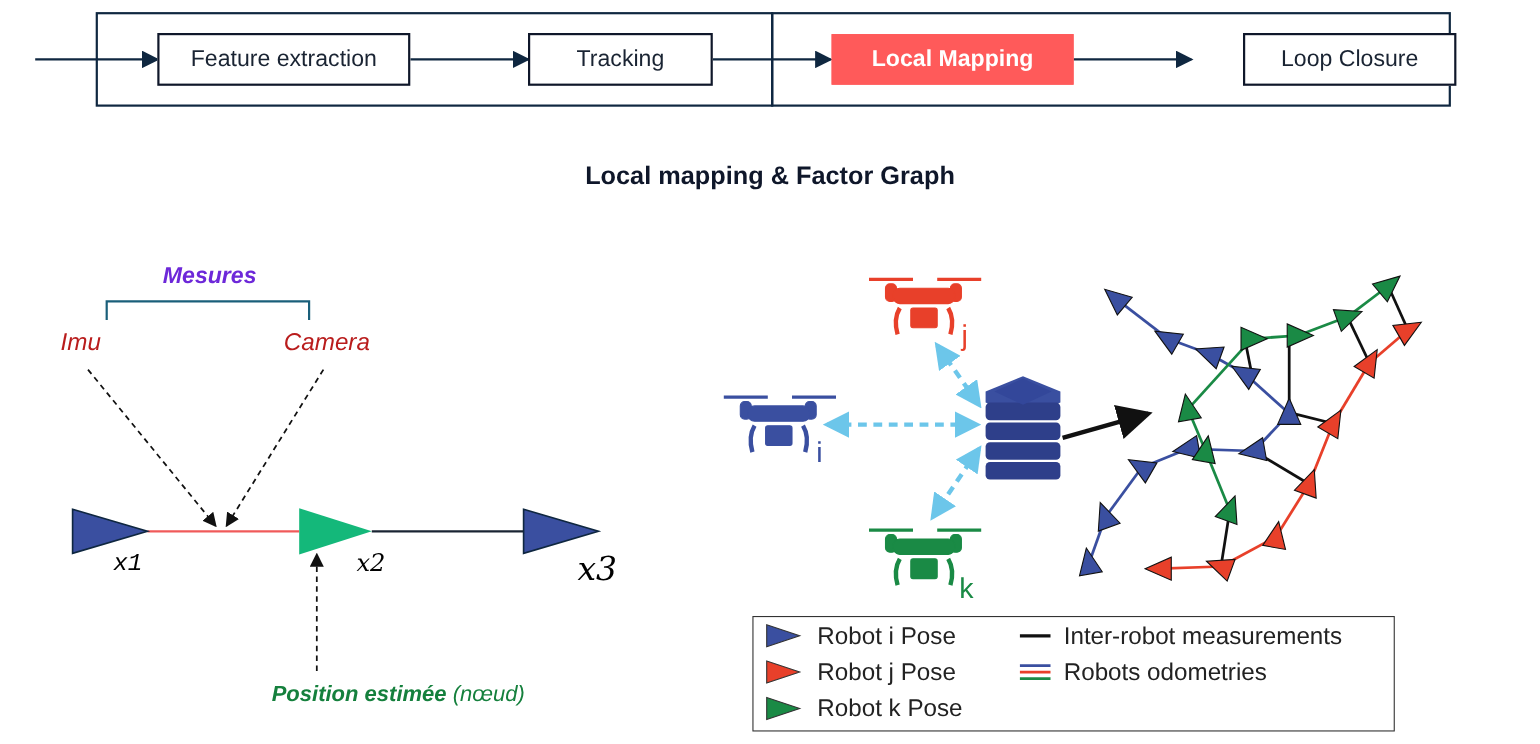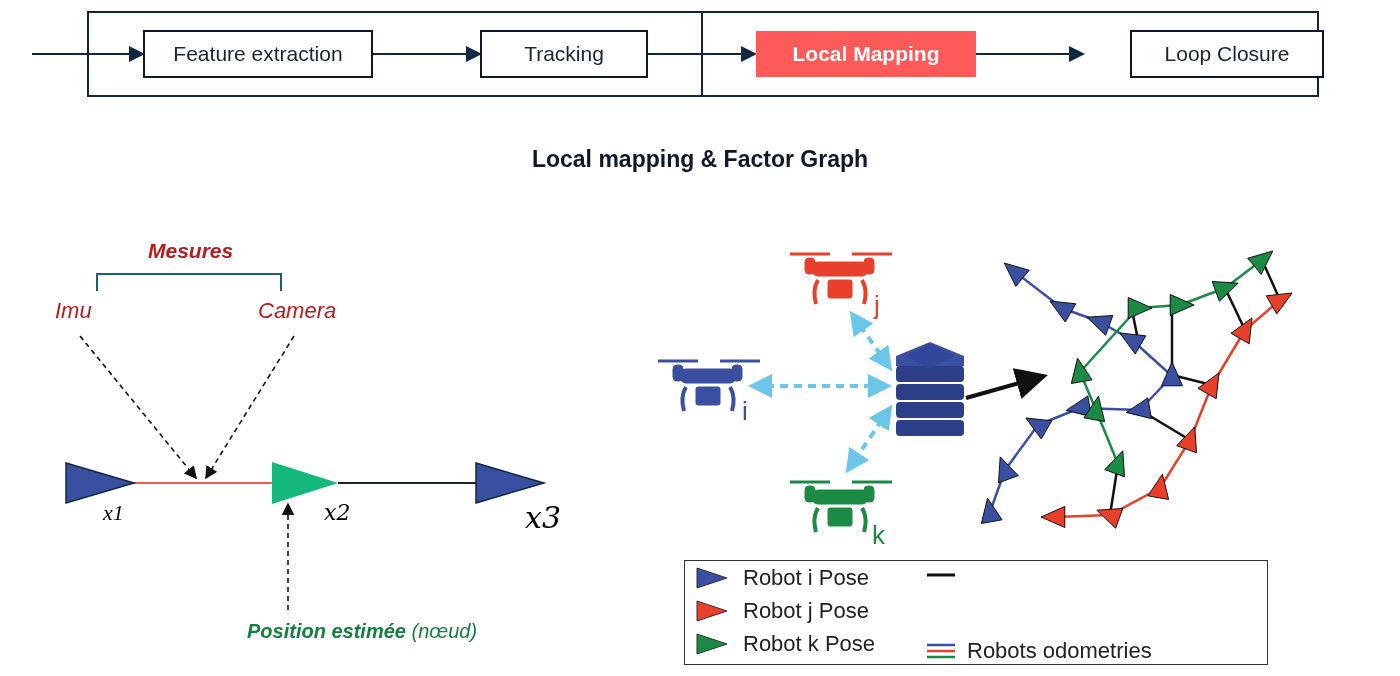--- a/index.html
+++ b/index.html
@@ -40,35 +40,35 @@
   <line x1="976" y1="54" x2="1083" y2="54" stroke="#0f2740" stroke-width="2" marker-end="url(#ah)"></line>
 </svg>
 
 <div class="pipe-box" style="left:143px;top:30px;width:230px;height:48px;">Feature extraction</div>
 <div class="pipe-box" style="left:480px;top:30px;width:168px;height:48px;">Tracking</div>
 <div class="pipe-box active" style="left:756px;top:31px;width:220px;height:46px;">Local Mapping</div>
 <div class="pipe-box" style="left:1083px;top:30px;width:194px;height:48px;margin-left:47px;">Loop Closure</div>
 
 <div class="title">Local mapping &amp; Factor Graph</div>
 
-<div class="abs" style="left:148px;top:239px;font-size:21px;font-weight:bold;font-style:italic;color:#b91c1c;">Mesures</div>
+<div class="abs" style="left:148px;top:239px;font-size:21px;font-weight:bold;font-style:italic;color:#6d28d9;">Mesures</div>
 <svg width="1400" height="676">
   <path d="M97,291 L97,274 L281,274 L281,291" fill="none" stroke="#1a5f7a" stroke-width="2"></path>
   <line x1="80" y1="336" x2="196" y2="478" stroke="#111" stroke-width="1.6" stroke-dasharray="5,4" marker-end="url(#ahk)"></line>
   <line x1="294" y1="336" x2="206" y2="478" stroke="#111" stroke-width="1.6" stroke-dasharray="5,4" marker-end="url(#ahk)"></line>
   <line x1="134" y1="483" x2="272" y2="483" stroke="#f05a5a" stroke-width="2"></line>
   <line x1="338" y1="483" x2="476" y2="483" stroke="#1a2433" stroke-width="2"></line>
   <polygon points="66,463 134,483 66,503" fill="#3a4fa0" stroke="#0f2740" stroke-width="1.5"></polygon>
   <polygon points="272,462 338,483 272,504" fill="#14b87a"></polygon>
   <polygon points="476,463 544,483 476,503" fill="#3a4fa0" stroke="#0f2740" stroke-width="1.5"></polygon>
   <line x1="288" y1="610" x2="288" y2="504" stroke="#111" stroke-width="1.6" stroke-dasharray="5,4" marker-end="url(#ahk)"></line>
 </svg>
 <div class="lbl-i" style="left:55px;top:298px;">Imu</div>
 <div class="lbl-i" style="left:258px;top:298px;">Camera</div>
-<div class="abs" style="left:103px;top:500px;font-family:Liberation Serif, serif;font-style:italic;font-size:22px;">x1</div>
+<div class="abs" style="left:103px;top:500px;font-family:Liberation Mono, monospace;font-style:italic;font-size:22px;">x1</div>
 <div class="abs" style="left:324px;top:500px;font-family:'DejaVu Serif',serif;font-style:italic;font-size:22px;">x2</div>
 <div class="abs" style="left:525px;top:500px;font-family:'DejaVu Serif',serif;font-style:italic;font-size:30px;">x3</div>
 <div class="abs" style="left:247px;top:620px;font-size:20px;color:#15803d;font-style:italic;">
   <b>Position estimée</b>
   <span>(nœud)</span>
 </div>
 
 <svg width="1400" height="676">
 
   <g fill="#e8402a" stroke="#e8402a" transform="translate(790,250)">
@@ -191,22 +191,23 @@
   <div class="leg-item" style="left:10px;top:70px;">
     <svg width="34" height="24" style="position:static;margin-right:14px;">
         <polygon points="2,2 32,12 2,22" fill="#1a8a45" stroke="#333" stroke-width="1"></polygon>
       </svg>
     <span>Robot k Pose</span>
   </div>
   <div class="leg-item" style="left:242px;top:4px;">
     <svg width="30" height="20" style="position:static;margin-right:10px;">
         <line x1="0" y1="10" x2="28" y2="10" stroke="#111" stroke-width="3"></line>
       </svg>
-  </div>
-  <div class="leg-item" style="left:242px;top:37px;margin-top:40px;">
+    <span>Inter-robot measurements</span>
+  </div>
+  <div class="leg-item" style="left:242px;top:37px;">
     <svg width="30" height="20" style="position:static;margin-right:10px;">
       <line x1="0" y1="4" x2="28" y2="4" stroke="#3a4fa0" stroke-width="2.5"></line>
       <line x1="0" y1="10" x2="28" y2="10" stroke="#e8402a" stroke-width="2.5"></line>
       <line x1="0" y1="16" x2="28" y2="16" stroke="#1a8a45" stroke-width="2.5"></line>
     </svg>
     <span>Robots odometries</span>
   </div>
 </div>
 
 </body></html>

